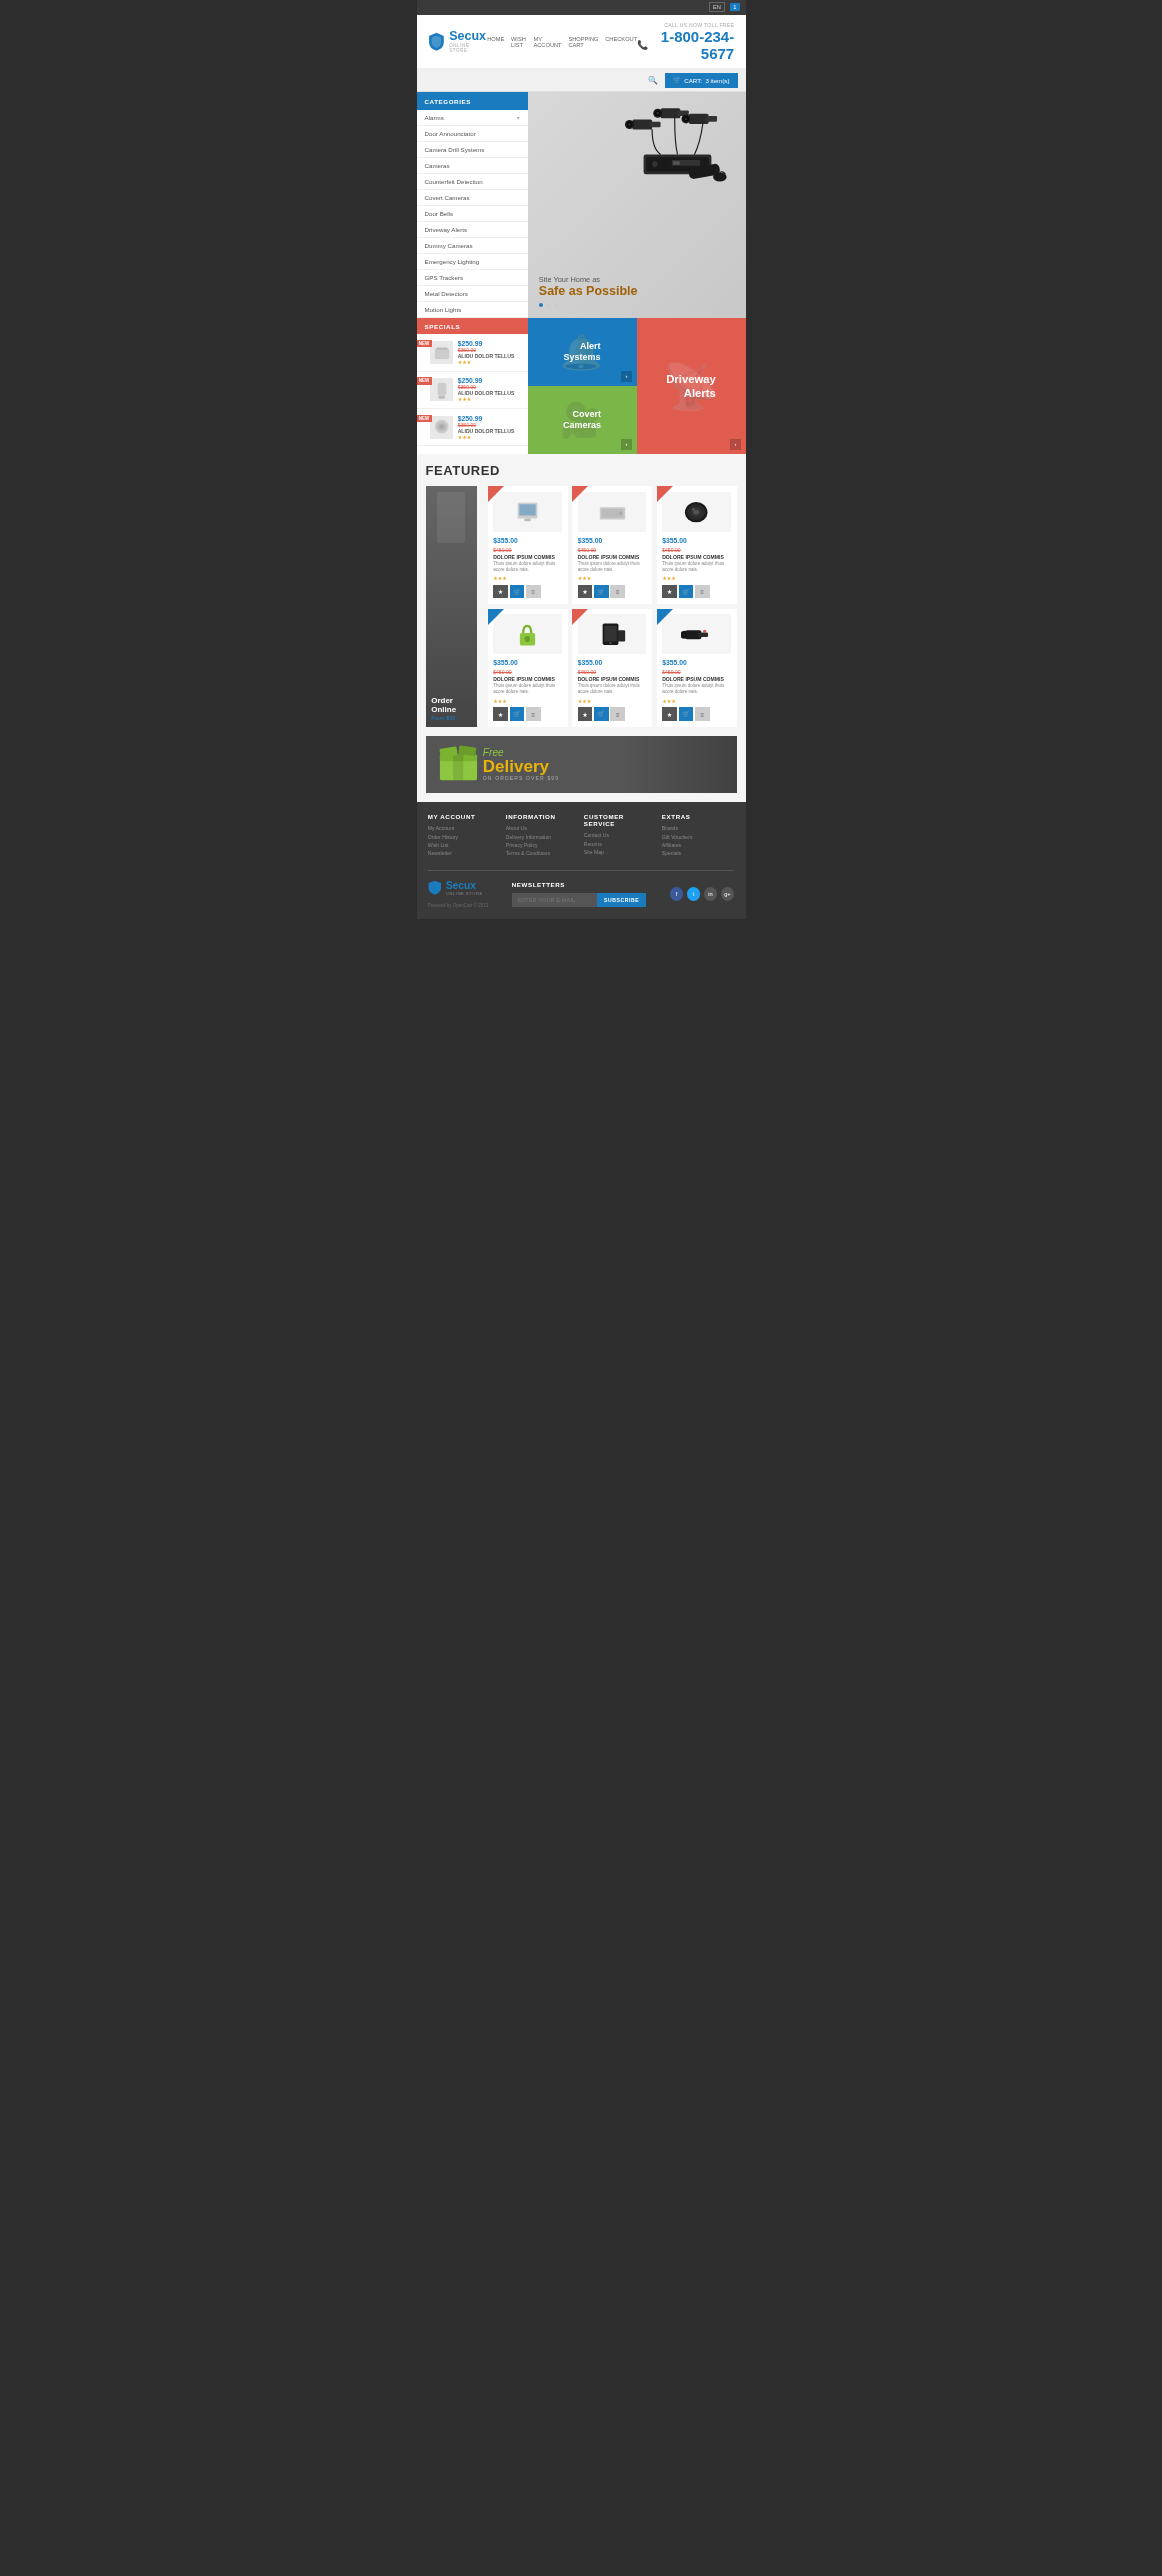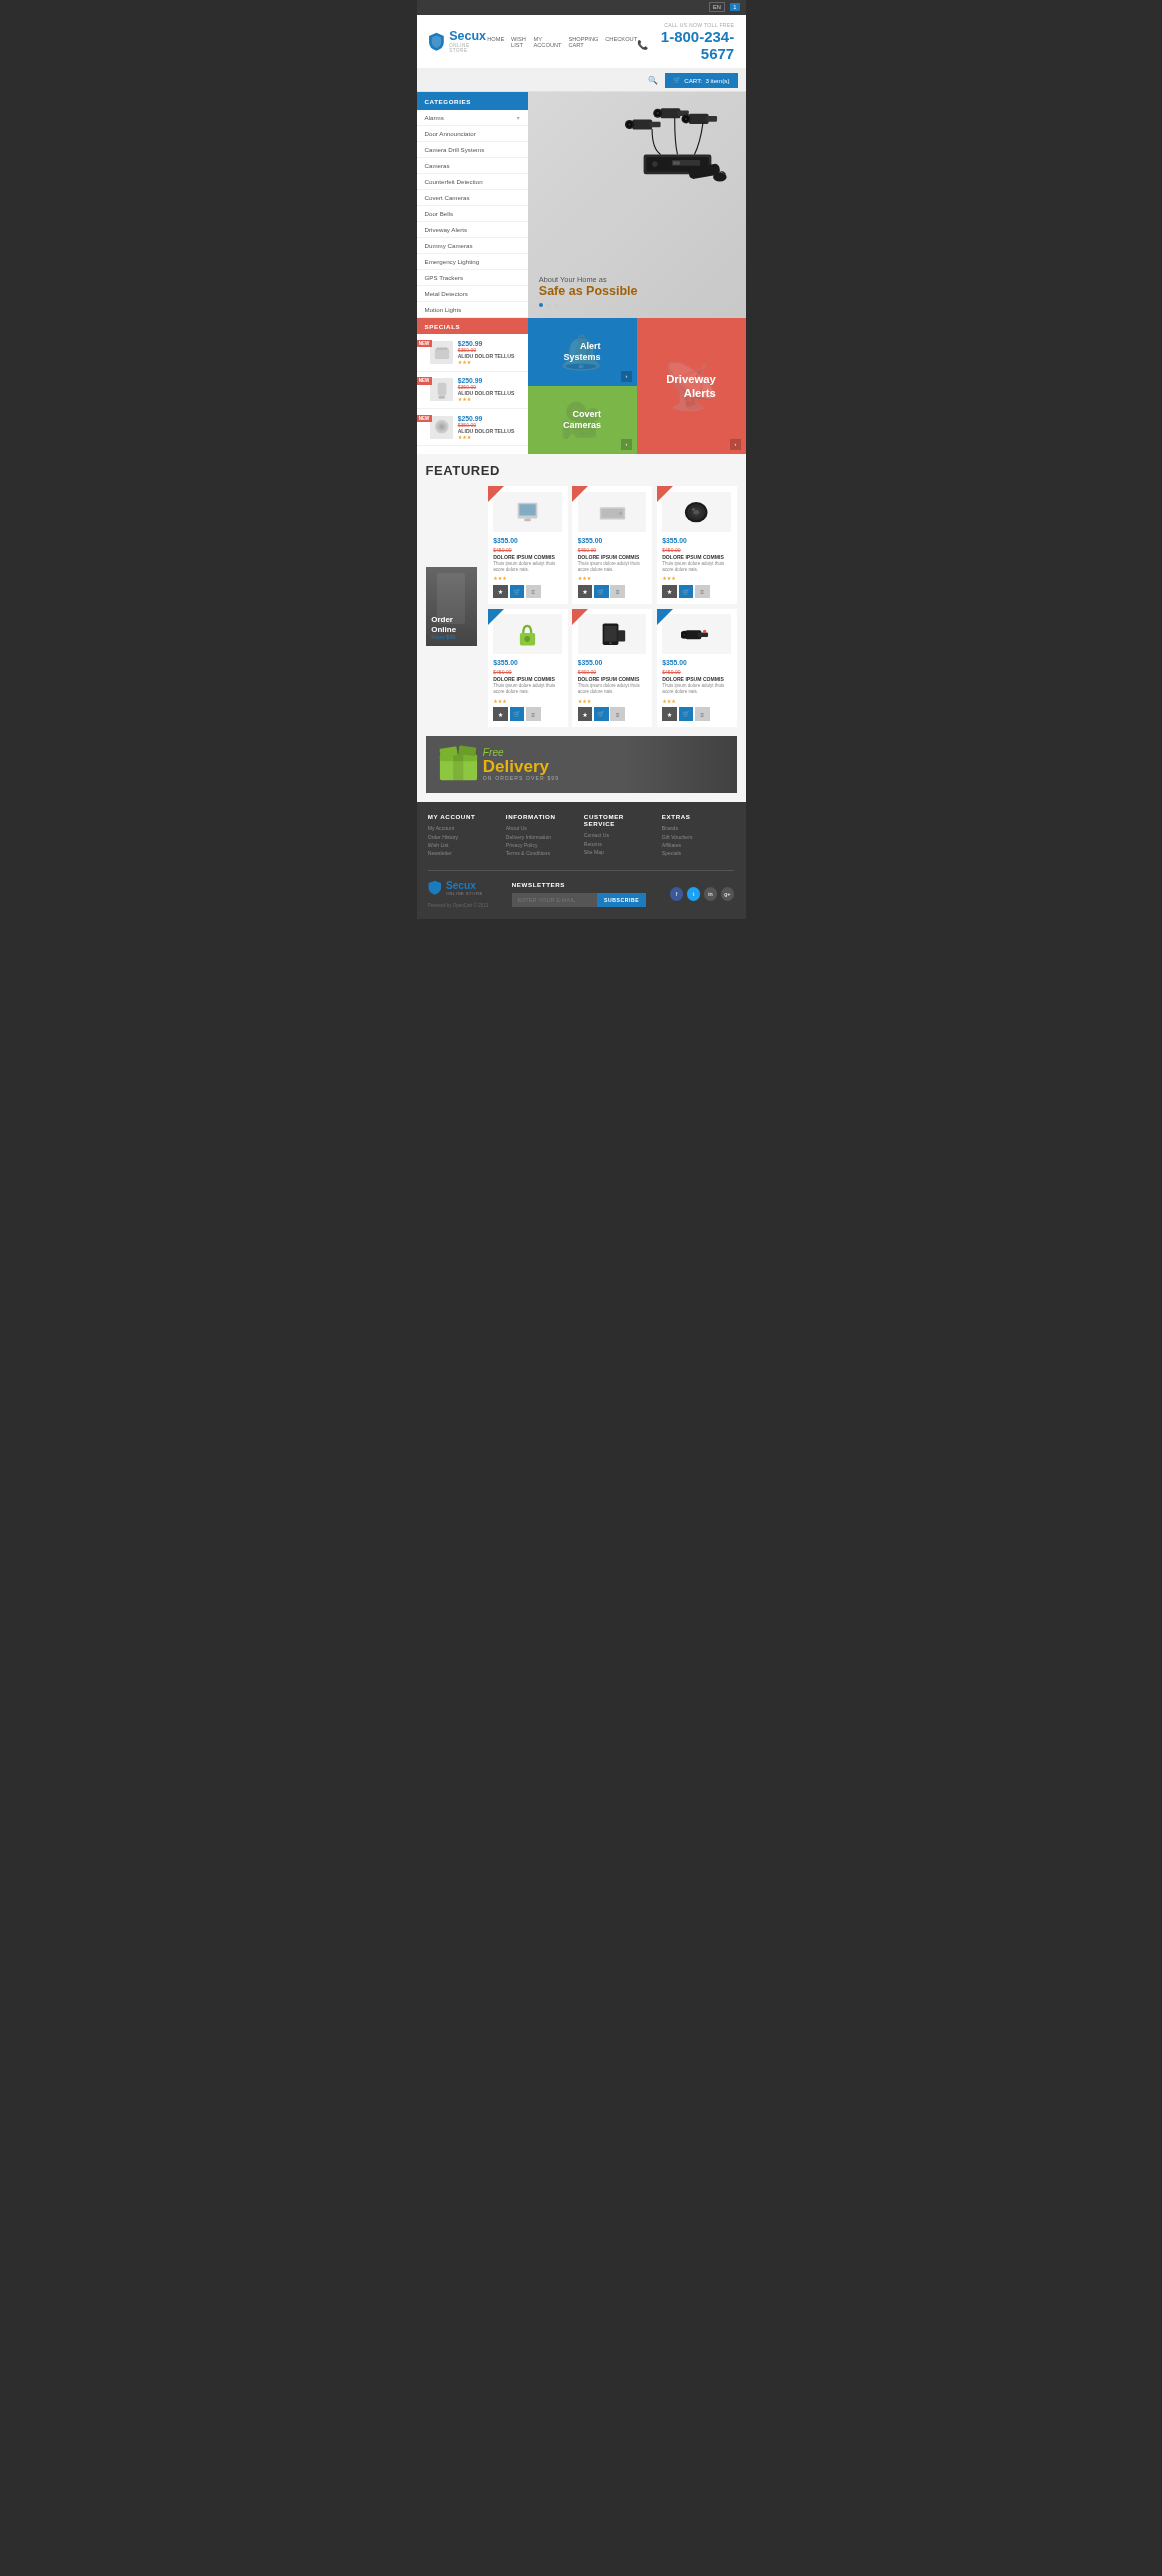--- a/index.html
+++ b/index.html
@@ -119,21 +119,21 @@
     .newsletter-row { display: flex; gap: 0; }
     .newsletter-input { flex: 1; background: #555; border: none; color: #ccc; padding: 4px 5.7px; font-size: 5.7px; outline: none; }
     .newsletter-btn { background: #1a7bbf; color: #fff; border: none; padding: 4px 6.8px; font-size: 5.1px; cursor: pointer; text-transform: uppercase; letter-spacing: 0.6px; font-weight: bold; }
     .footer-copyright { color: #666; font-size: 4.5px; margin-top: 6.8px; }
     .social-icons { display: flex; gap: 3.4px; }
     .social-icon { width: 13.6px; height: 13.6px; border-radius: 50%; background: #555; color: #fff; display: flex; align-items: center; justify-content: center; font-size: 5.7px; cursor: pointer; }
     .social-icon.fb { background: #3b5998; }
     .social-icon.tw { background: #1da1f2; }
 
     
-    .featured-inner { display: flex; gap: 11px; align-items: center; }
+    .featured-inner { display: flex; gap: 11px; }
 
     
     .cart-search-bar { background: #f0f0f0; display: flex; justify-content: flex-end; align-items: center; padding: 3.4px 8px; gap: 6.8px; border-bottom: 0.6px solid #e0e0e0; }
   </style>
 </head>
 <body>
 
 <div class="page-wrapper">
 
   <div class="top-bar">
@@ -267,21 +267,21 @@
 
           <path d="M55 55 Q55 90 70 100" stroke="#1a1a1a" stroke-width="2" fill="none"></path>
           <path d="M95 35 Q95 80 100 100" stroke="#1a1a1a" stroke-width="2" fill="none"></path>
           <path d="M145 45 Q140 80 130 100" stroke="#1a1a1a" stroke-width="2" fill="none"></path>
 
           <ellipse cx="175" cy="140" rx="12" ry="8" fill="#1a1a1a"></ellipse>
           <path d="M175 132 Q180 128 185 135" stroke="#1a1a1a" stroke-width="2" fill="none"></path>
         </svg>
       </div>
       <div class="hero-text">
-        <div class="hero-subtitle">About Your Home as</div>
+        <div class="hero-subtitle">Site Your Home as</div>
         <div class="hero-title">Safe as Possible</div>
         <div class="hero-dots">
           <div class="hero-dot"></div>
           <div class="hero-dot inactive"></div>
           <div class="hero-dot inactive"></div>
         </div>
       </div>
     </div>
   </div>
 

